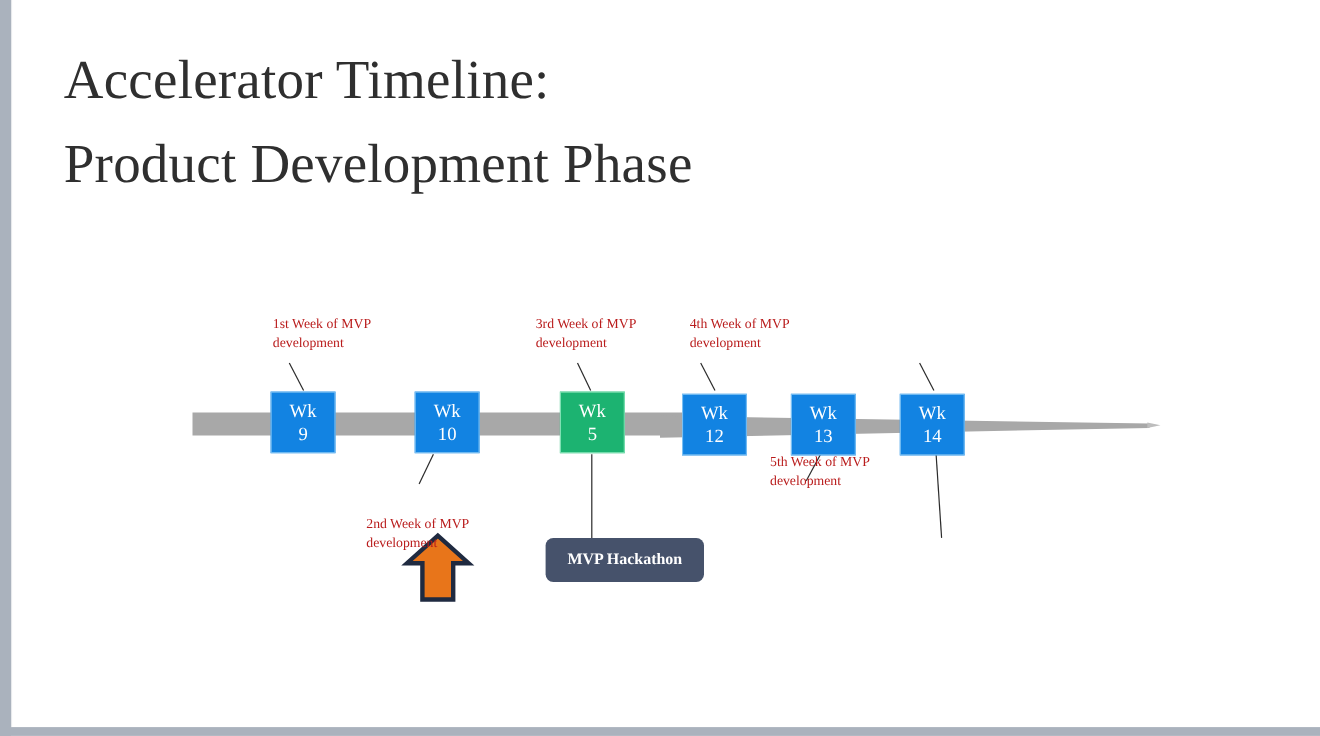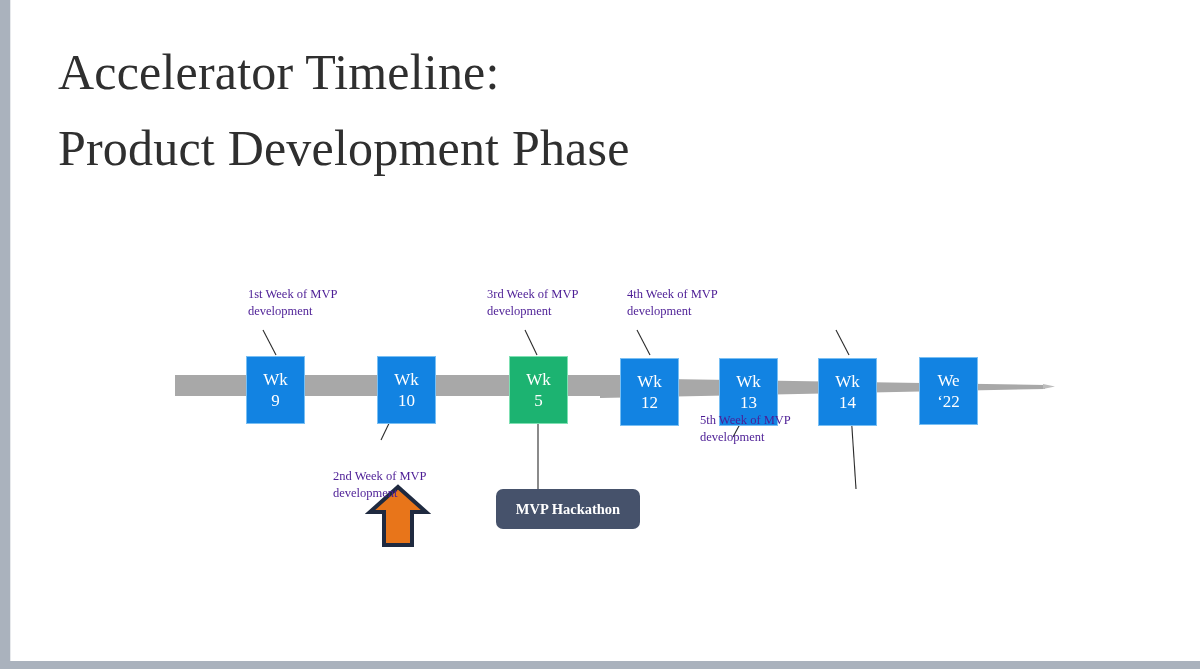--- a/index.html
+++ b/index.html
@@ -59,40 +59,40 @@
     height: 669px;
   }
   .timeline svg {
     position: absolute;
     left: 0; top: 0;
   }
 
   .wk-box {
     position: absolute;
     width: 59px;
-    height: 68px;
+    height: 56px;
     box-sizing: border-box;
     border: 1px solid #7cc2f5;
     display: flex;
     flex-direction: column;
     align-items: center;
     justify-content: center;
     color: #ffffff;
     font-size: 17px;
     line-height: 21px;
   }
   .wk-box.blue  { background: #1283e2; border-color: #79bff3; }
   .wk-box.green { background: #1cb371; border-color: #7fe0b3; }
   .wk-box span { display: block; }
 
   .note {
     position: absolute;
     font-size: 12.5px;
     line-height: 17px;
-    color: #4c1d95;
+    color: #b91c1c;
     width: 120px;
   }
 
   .callout {
     position: absolute;
     background: #46526b;
     border-radius: 7px;
     color: #ffffff;
     font-size: 14.5px;
     font-weight: bold;
@@ -161,24 +161,20 @@
       <span>12</span>
     </div>
     <div class="wk-box blue" style="left:719px; top:358px;">
       <span>Wk</span>
       <span>13</span>
     </div>
     <div class="wk-box blue" style="left:818px; top:358px;">
       <span>Wk</span>
       <span>14</span>
     </div>
-    <div class="wk-box blue" style="left:919px; top:357px;">
-      <span>We</span>
-      <span>‘22</span>
-    </div>
 
     <div class="note" style="left:248px; top:286px;">
       <div>1st Week of MVP</div>
       <div>development</div>
     </div>
     <div class="note" style="left:487px; top:286px;">
       <div>3rd Week of MVP</div>
       <div>development</div>
     </div>
     <div class="note" style="left:627px; top:286px;">

